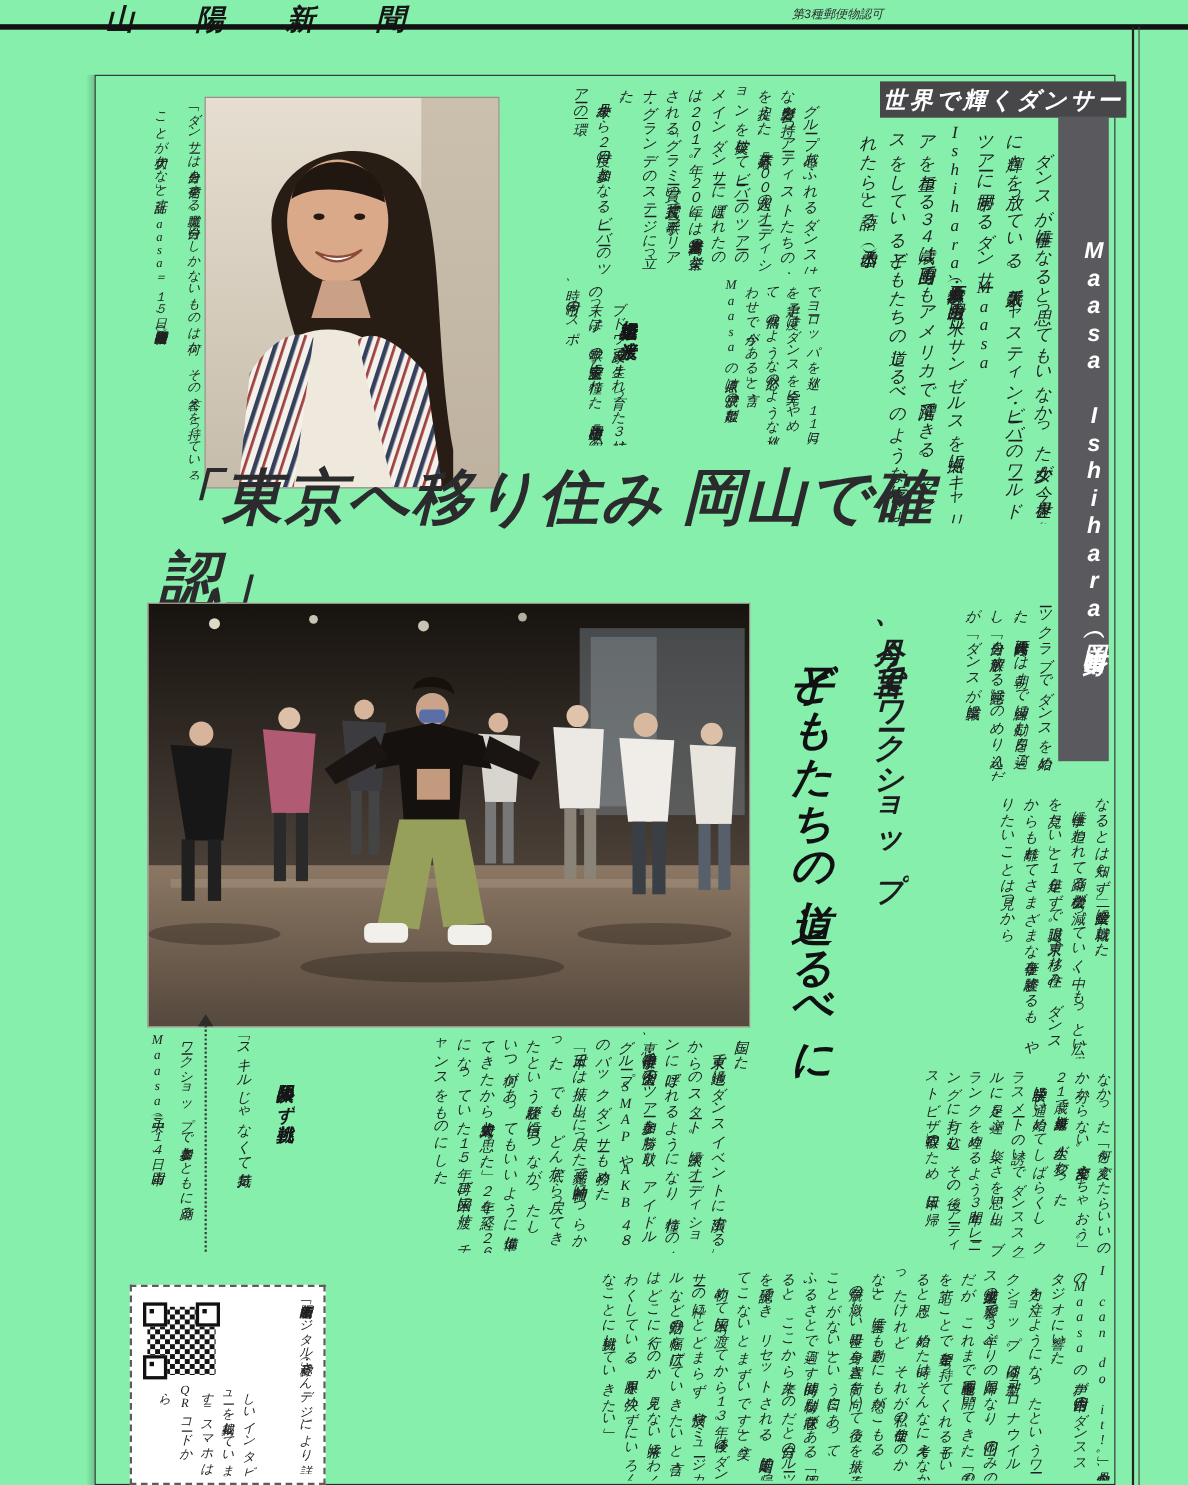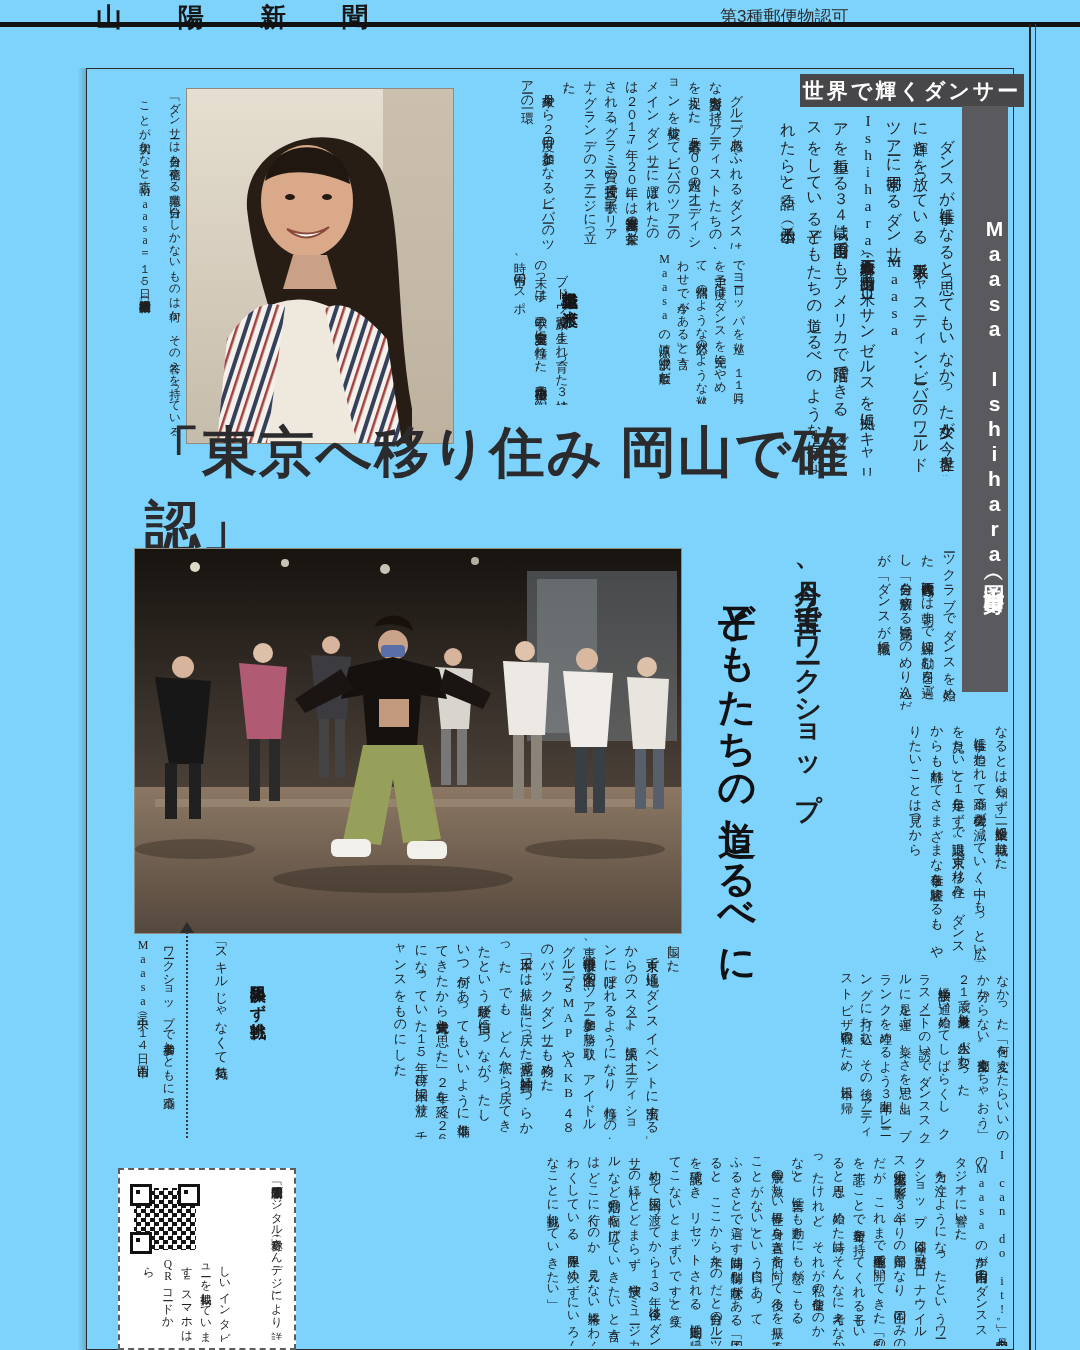--- a/index.html
+++ b/index.html
@@ -1,28 +1,28 @@
 <!DOCTYPE html>
 <html><head>
 <meta charset="utf-8">
 <style>
   html,body{margin:0;padding:0;}
   body{width:1080px;height:1350px;background:#ffffff;position:relative;overflow:hidden;
        font-family:"Liberation Serif","DejaVu Serif",serif;}
-  #page{position:absolute;inset:0;background:#7dd3fc;}
+  #page{position:absolute;inset:0;background:#86efac;font-style:italic;}
   .abs{position:absolute;}
   
   .v{writing-mode:vertical-rl;text-orientation:upright;white-space:pre-line;
      overflow:hidden;color:#1e1e20;font-family:"Liberation Serif","DejaVu Serif",serif;
      text-align:start;}
   .sans{font-family:"Liberation Sans","DejaVu Sans",sans-serif;}
   
   .masthead{left:96px;top:0px;font-size:26px;font-weight:900;letter-spacing:56px;color:#161616;
             font-family:"DejaVu Serif","Liberation Serif",serif;}
-  .permit{left:720px;top:5px;font-size:17px;color:#2d2d2d;}
+  .permit{left:720px;top:5px;font-size:11px;color:#2d2d2d;}
   .rule-top{left:0;top:22px;width:1080px;height:5px;background:#121212;}
   .frame{left:86px;top:68px;width:926px;height:1280px;border:1px solid #2b2b2b;}
   .vrule-a{left:1029px;top:24px;width:2px;height:1326px;background:#222;}
   .vrule-b{left:1035px;top:24px;width:1px;height:1326px;background:#444;}
   .edge-shadow{left:78px;top:68px;width:8px;height:1282px;
                background:linear-gradient(90deg,rgba(0,0,0,0),rgba(0,0,0,.18));}
   
   .kicker{left:752px;top:74px;width:224px;height:33px;background:#47474a;color:#fff;
           display:flex;align-items:center;justify-content:center;font-size:21px;font-weight:700;
           letter-spacing:3px;margin-left:48px;}

